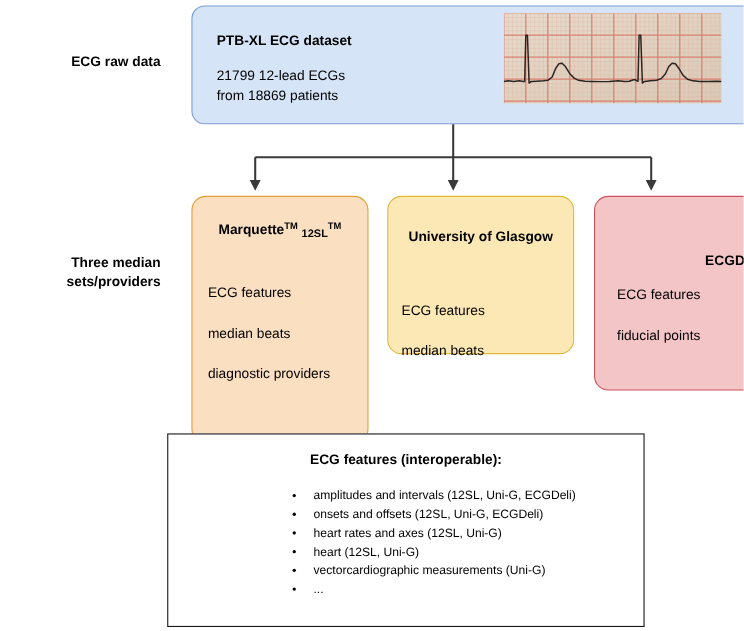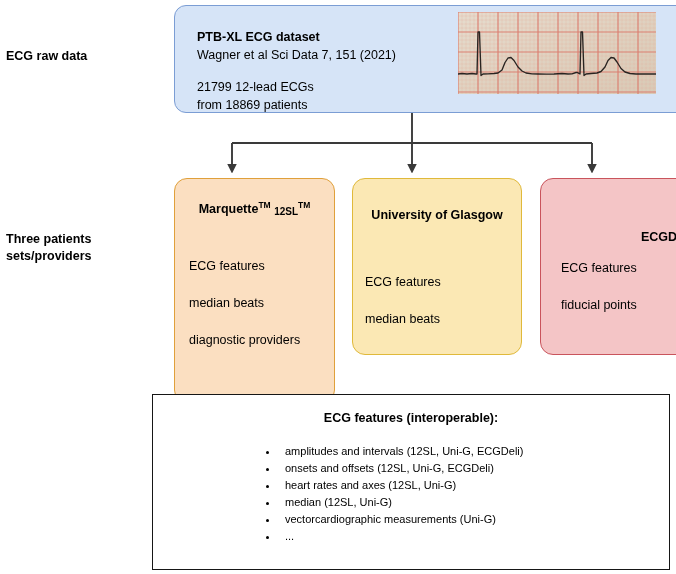--- a/index.html
+++ b/index.html
@@ -16,21 +16,21 @@
     color: #000000;
   }
 
   
   .row-label {
     position: absolute;
     font-size: 12.5px;
     font-weight: bold;
     line-height: 1.35;
     color: #000;
-    text-align: left;
+    text-align: right;
   }
   #label-raw    { left: 6px;  top: 48px;  width: 140px; }
   #label-feat   { left: 6px;  top: 231px; width: 140px; }
 
   
   .rbox {
     position: absolute;
     box-sizing: border-box;
     border-radius: 13px;
     border-width: 1.4px;
@@ -95,21 +95,21 @@
     left: 152px; top: 178px;
     width: 161px; height: 225px;
     background: #fbdfc1;
     border-color: #e0a03a;
   }
   #box-12sl .pbox-title { top: 20px; text-align: center; }
   #box-12sl .pbox-items { top: 78px; padding-left: 14px; text-align: left; }
 
   #box-unig {
     left: 330px; top: 178px;
-    width: 170px; height: 177px;
+    width: 170px; height: 144px;
     background: #fbe8b4;
     border-color: #e0b93a;
     text-decoration: underline;
   }
   #box-unig .pbox-title { top: 28px; text-align: center; }
   #box-unig .pbox-items { top: 94px; padding-left: 12px; text-align: left; }
 
   #box-ecgdeli {
     left: 518px; top: 178px;
     width: 152px; height: 177px;
@@ -128,21 +128,21 @@
     font-size: 10px;
     position: relative;
     top: 2px;
     font-weight: bold;
   }
 
   
   #features-box {
     position: absolute;
     left: 152px; top: 394px;
-    width: 518px; height: 176px;
+    width: 434px; height: 176px;
     box-sizing: border-box;
     background: #ffffff;
     border: 1.6px solid #161616;
   }
   #features-title {
     position: absolute;
     left: 0; right: 0; top: 16px;
     text-align: center;
     font-size: 12.5px;
     font-weight: bold;
@@ -156,28 +156,27 @@
     line-height: 1.54;
     list-style: disc;
   }
   #features-list li { padding-left: 6px; }
 </style>
 </head>
 <body>
 
 <div class="row-label" id="label-raw">ECG raw data</div>
 
-<div class="row-label" id="label-feat" style="white-space: pre-line;">Three patients
+<div class="row-label" id="label-feat" style="white-space: pre-line;">Three median
 sets/providers</div>
 
 <div class="rbox" id="dataset-box">
 
   <div id="dataset-text">
     <div class="t-title">PTB-XL ECG dataset</div>
-    <div>Wagner et al Sci Data 7, 151 (2021)</div>
     <div class="t-gap"></div>
     <div>21799 12-lead ECGs</div>
     <div>from 18869 patients</div>
   </div>
 
   <div id="ecg-photo">
     <svg width="198" height="82" viewBox="0 0 198 82">
       <defs>
         <linearGradient id="paperg" x1="0" y1="0" x2="1" y2="1">
           <stop offset="0%" stop-color="#ece2d4"></stop>
@@ -269,17 +268,17 @@
     <div>fiducial points</div>
   </div>
 </div>
 
 <div id="features-box">
   <div id="features-title">ECG features (interoperable):</div>
   <ul id="features-list">
     <li>amplitudes and intervals (12SL, Uni-G, ECGDeli)</li>
     <li>onsets and offsets (12SL, Uni-G, ECGDeli)</li>
     <li>heart rates and axes (12SL, Uni-G)</li>
-    <li>median (12SL, Uni-G)</li>
+    <li>heart (12SL, Uni-G)</li>
     <li>vectorcardiographic measurements (Uni-G)</li>
     <li>...</li>
   </ul>
 </div>
 
 </body></html>

